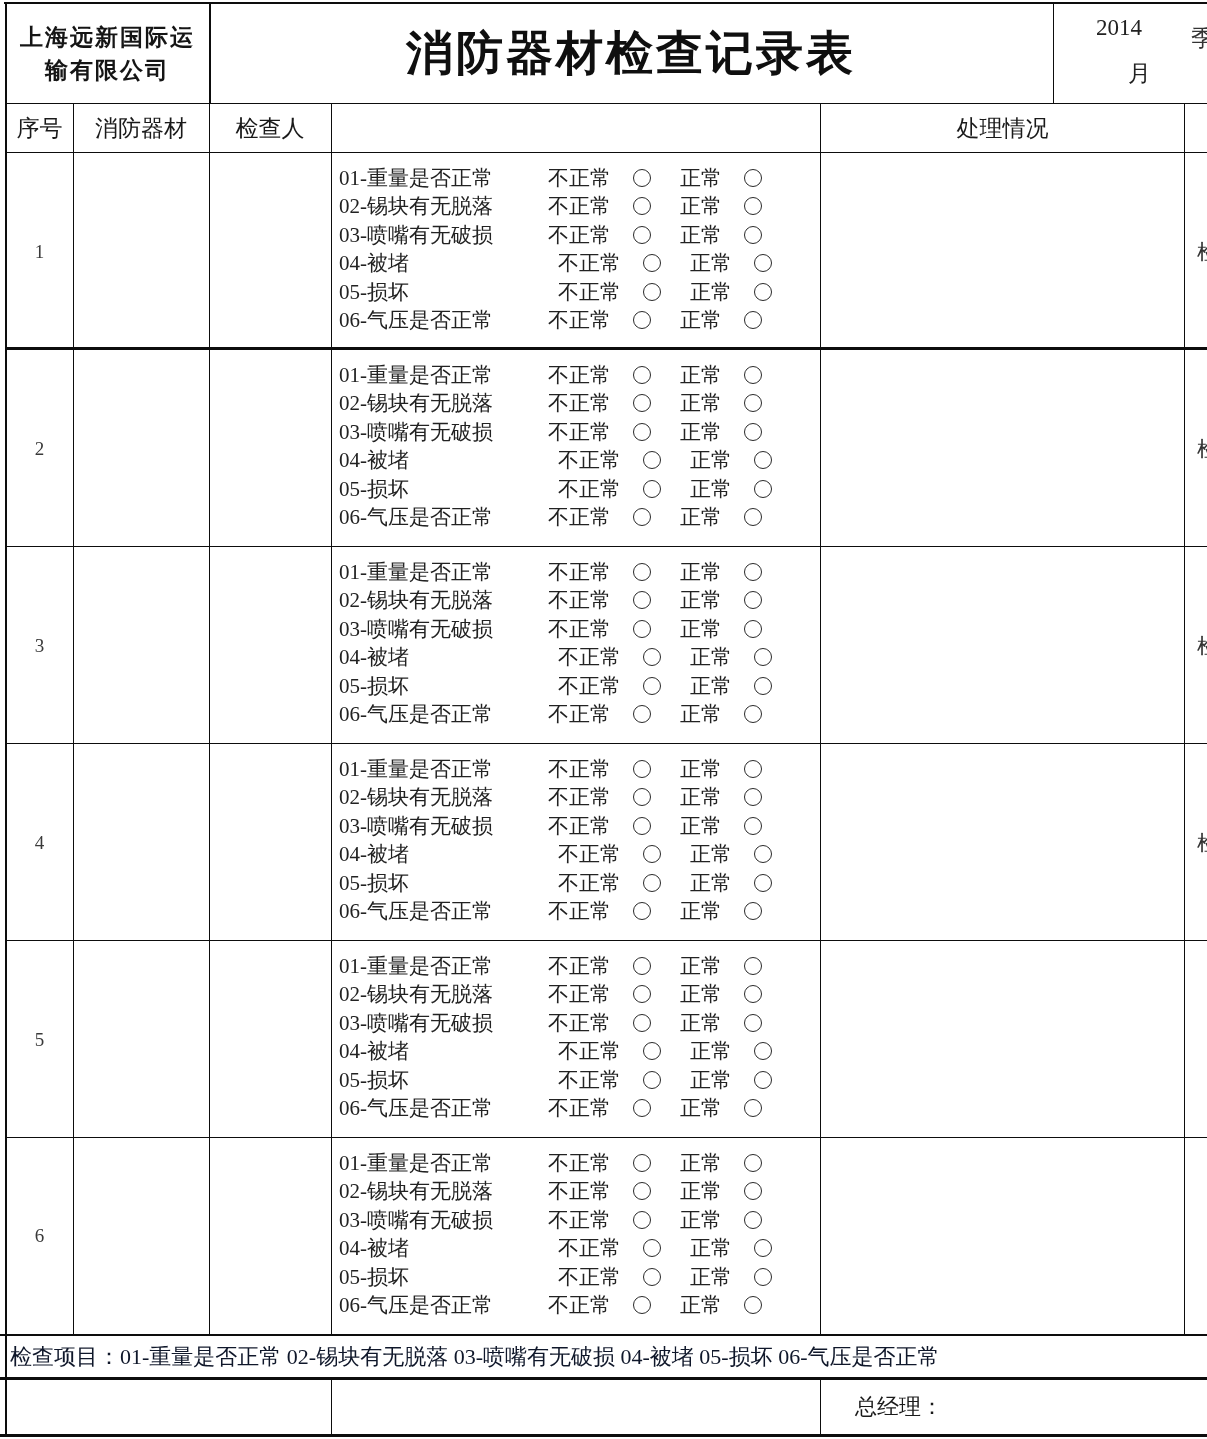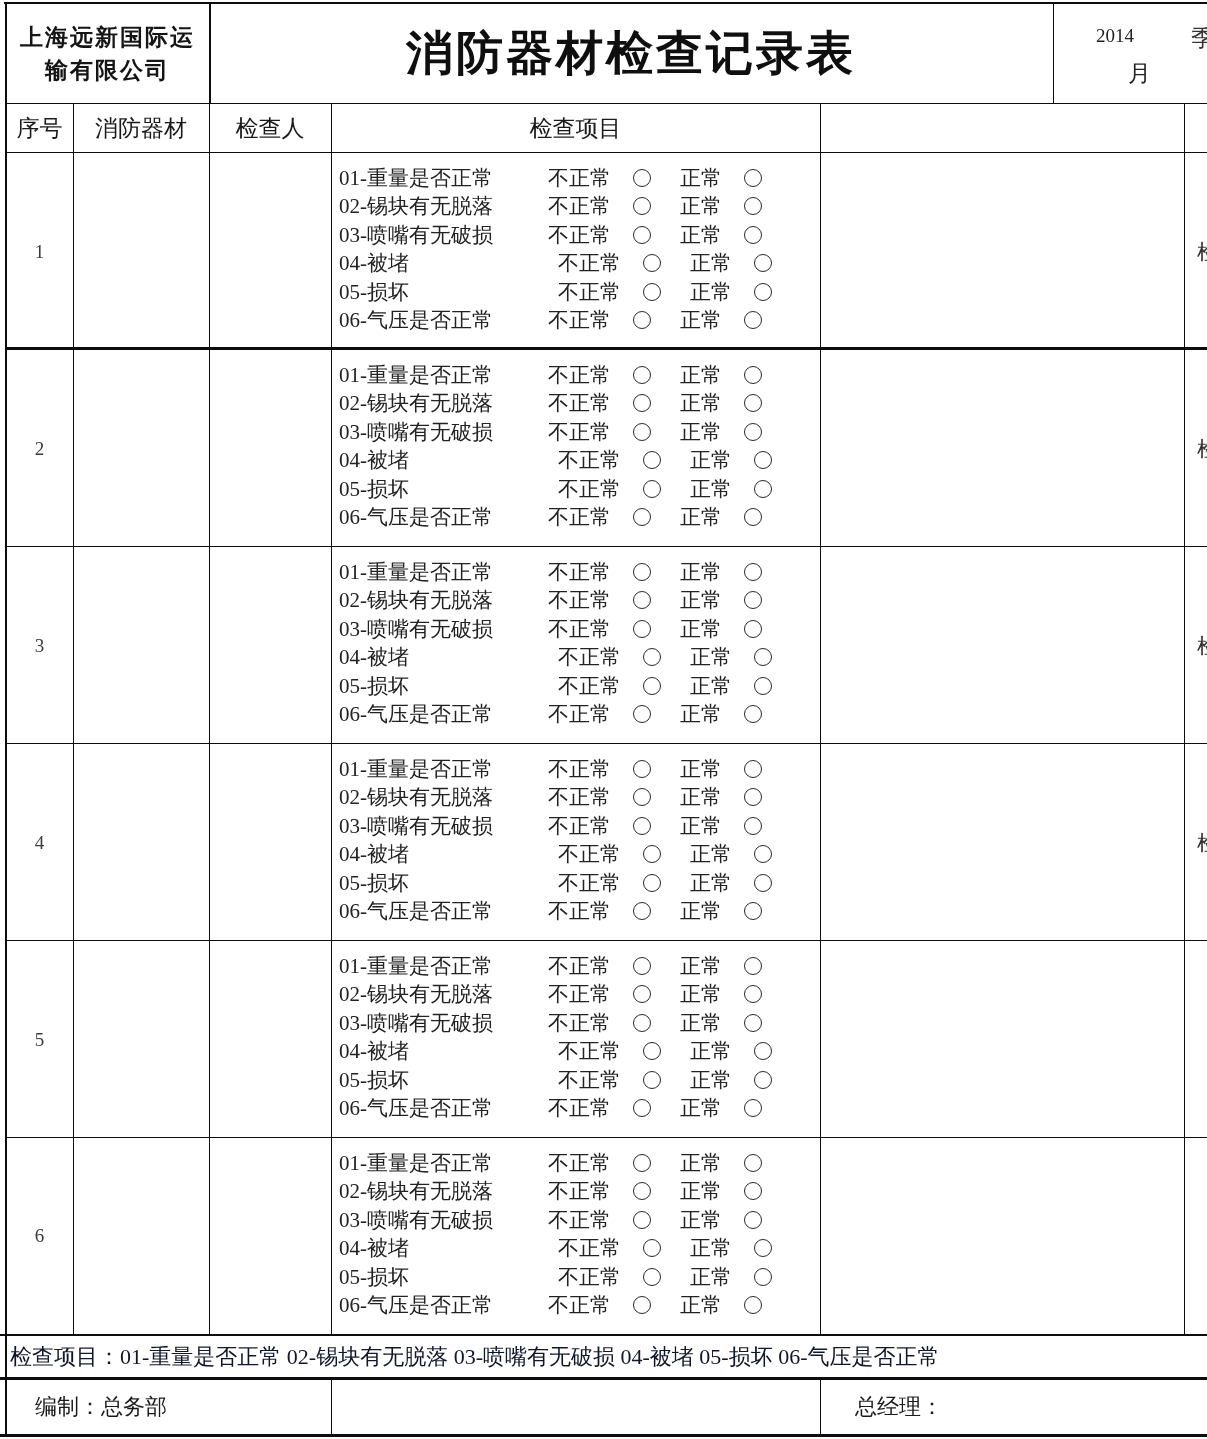--- a/index.html
+++ b/index.html
@@ -8,21 +8,21 @@
     font-family:"Liberation Serif","DejaVu Serif",serif;color:#1c1c1c;
   }
   .hl,.vl{position:absolute;background:#0d0d0d;}
   .abs{position:absolute;}
   .center{display:flex;align-items:center;justify-content:center;}
   
   .company{left:6px;top:4px;width:203px;height:99px;flex-direction:column;
     font-weight:bold;font-size:23px;letter-spacing:2px;line-height:33px;color:#151515;}
   .title{left:209px;top:4px;width:844px;height:99px;
     font-weight:bold;font-size:47px;letter-spacing:3px;color:#0f0f0f;}
-  .year{left:1096px;top:25px;font-size:19px;color:#222;}
+  .year{left:1096px;top:15px;font-size:23px;color:#222;}
   .month{left:1128px;top:58px;font-size:23px;color:#222;}
   .qpart{left:1191px;top:23px;font-size:23px;color:#333;}
   
   .chead{top:104px;height:48px;font-size:23px;color:#1a1a1a;}
   
   .row{position:absolute;left:0;width:1207px;}
   .seq{position:absolute;left:6px;top:0;width:67px;height:100%;
     display:flex;align-items:center;justify-content:center;font-size:19px;color:#3a3a3a;}
   .cell{position:absolute;top:0;height:100%;}
   .equip{left:73px;width:136px;}
@@ -79,21 +79,21 @@
     <span>上海远新国际运</span>
     <span>输有限公司</span>
   </div>
   <span class="abs year">2014</span>
   <span class="abs month">月</span>
   <span class="abs qpart">季</span>
 
   <div class="abs center chead" style="left:6px;width:67px;">序号</div>
   <div class="abs center chead" style="left:73px;width:136px;font-family:Liberation Serif, serif;">消防器材</div>
   <div class="abs center chead" style="left:209px;width:122px;">检查人</div>
-  <div class="abs center chead" style="left:331px;width:489px;">检查项目</div>
+  <div class="abs center chead" style="left:820px;width:365px;">处理情况</div>
 
   <div id="rows">
       <div class="row" style="top: 153px; height: 197px;">
         <div class="seq">1</div>
         <div class="cell equip"></div>
         <div class="cell inspector"></div>
         <div class="items">
           <div class="iline" style="top: 11px;">
             <span class="lbl">01-重量是否正常</span>
             <span class="grp">
@@ -462,16 +462,15 @@
               <span class="circle"></span>
             </span>
           </div>
         </div>
         <div class="cell handling"></div>
       </div>
     </div>
 
   <div class="abs summary">检查项目：01-重量是否正常 02-锡块有无脱落 03-喷嘴有无破损 04-被堵 05-损坏  06-气压是否正常</div>
 
-  <div class="abs fcell" style="left:35px;width:290px;">编制：总务部</div>
   <div class="abs fcell" style="left:855px;width:345px;">总经理：</div>
 
 </div>
 
 </body></html>

